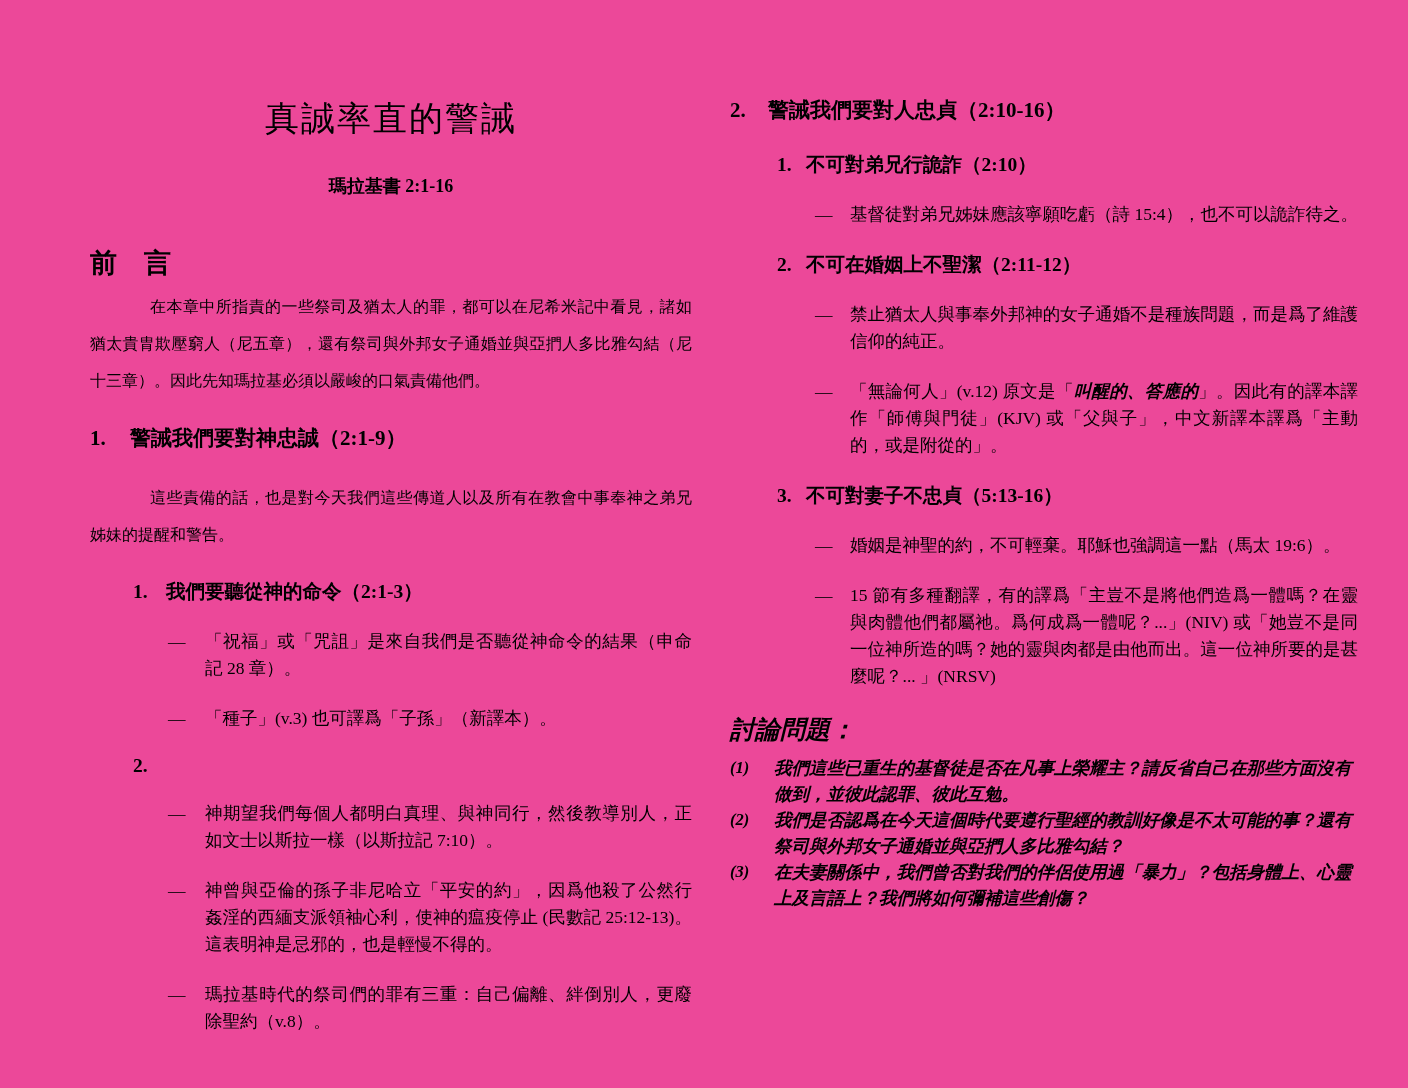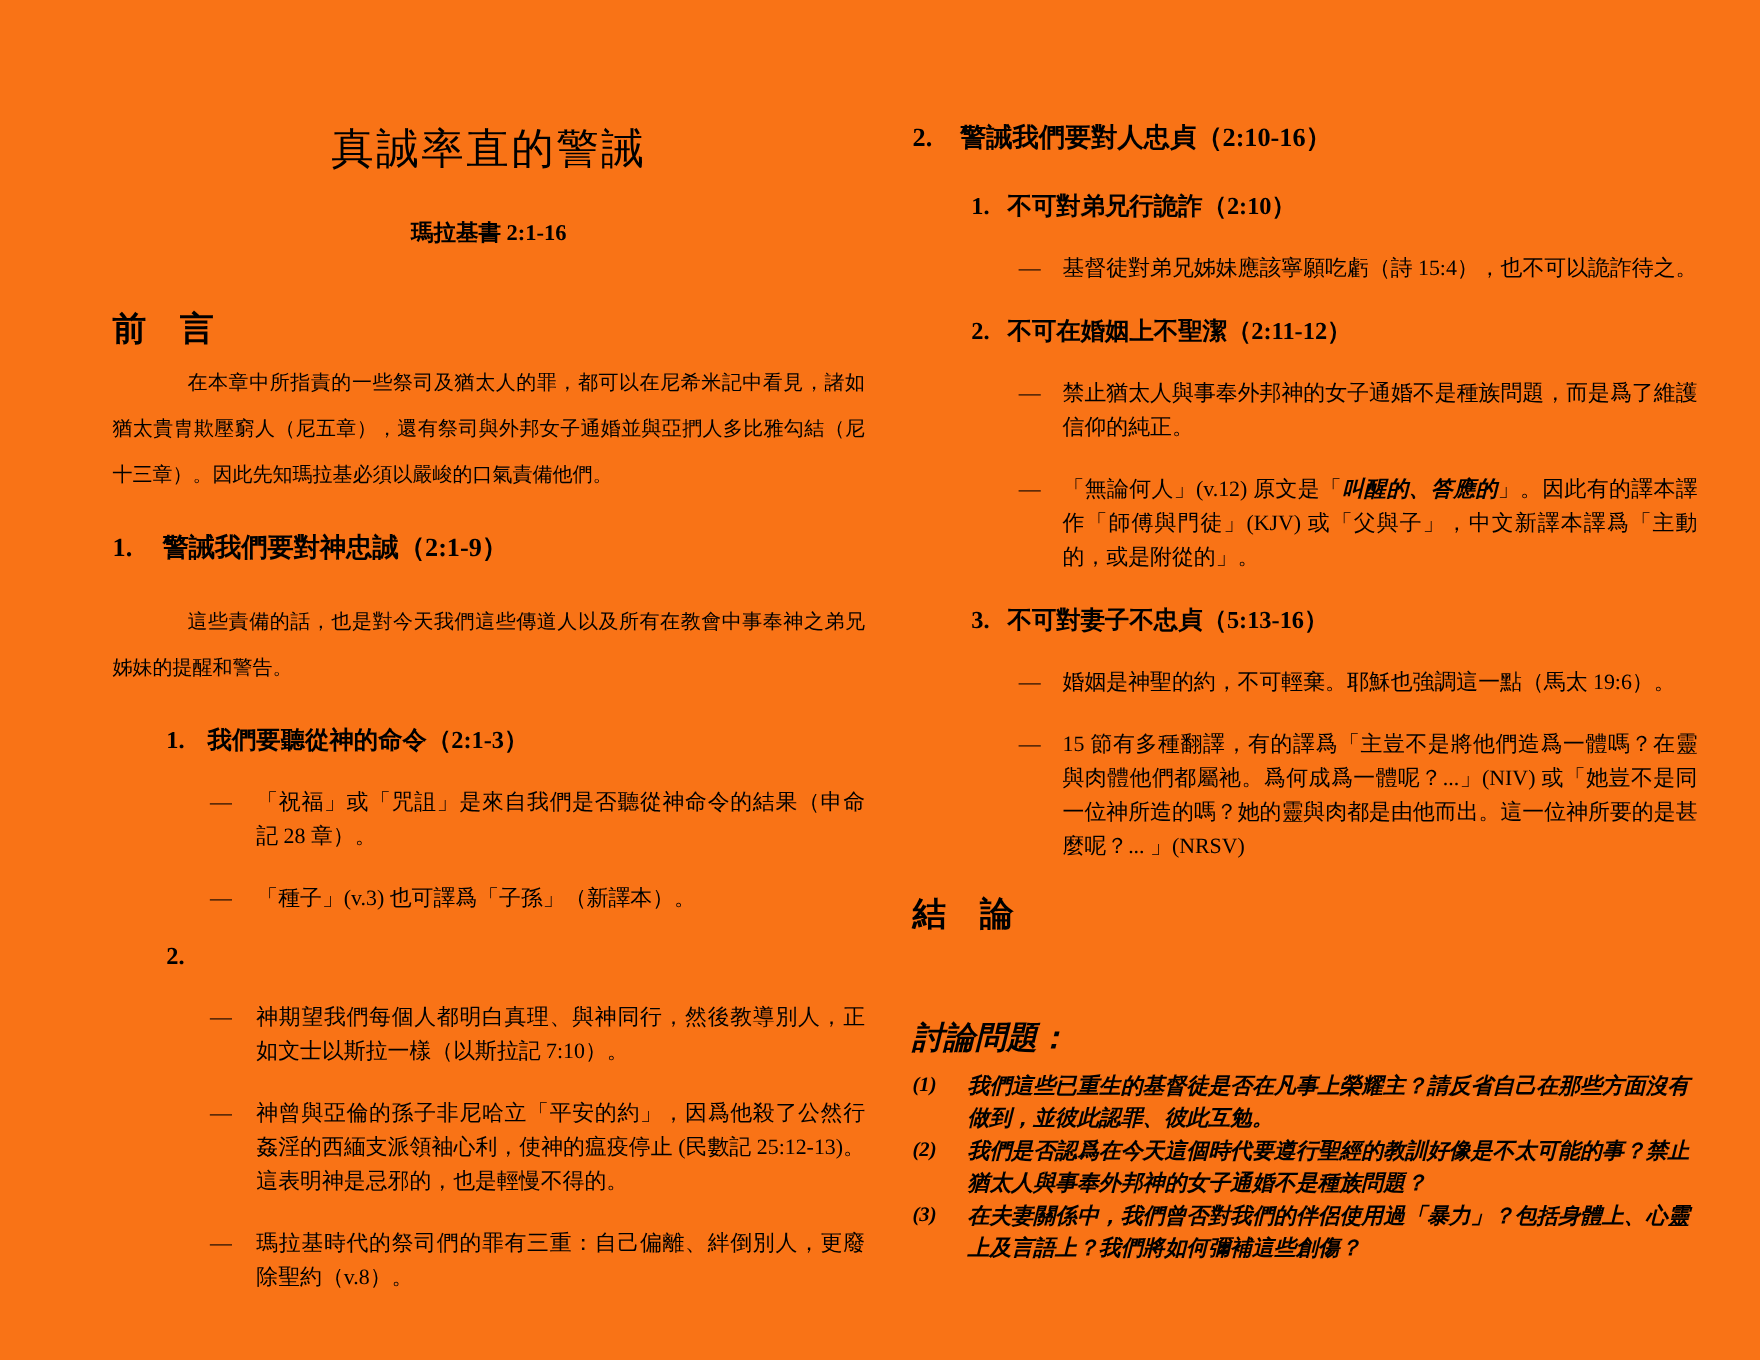--- a/index.html
+++ b/index.html
@@ -5,21 +5,21 @@
   * { margin: 0; padding: 0; box-sizing: border-box; }
   html, body { background: #ffffff; }
   body {
     width: 1408px; height: 1088px;
     color: #000000;
     font-family: "Liberation Serif", "DejaVu Serif", serif;
   }
   .page {
     position: relative;
     width: 1408px; height: 1088px;
-    background: #f97316;
+    background: #ec4899;
     overflow: hidden;
   }
   .col { position: absolute; top: 96px; }
   .col-left  { left: 90px;  width: 602px; }
   .col-right { left: 730px; width: 628px; }
 
   .doc-title {
     text-align: center;
     font-size: 34px;
     font-weight: normal;
@@ -197,31 +197,30 @@
 
     <div class="bullet">
       <span class="dash">—</span>
       <span class="btext">婚姻是神聖的約，不可輕棄。耶穌也強調這一點（馬太 19:6）。</span>
     </div>
     <div class="bullet">
       <span class="dash">—</span>
       <span class="btext">15 節有多種翻譯，有的譯爲「主豈不是將他們造爲一體嗎？在靈與肉體他們都屬祂。爲何成爲一體呢？...」(NIV) 或「她豈不是同一位神所造的嗎？她的靈與肉都是由他而出。這一位神所要的是甚麼呢？... 」(NRSV)</span>
     </div>
 
-    <div class="big-heading gap-before-conclusion conclusion-heading">結　論</div>
 
     <div class="disc-head">討論問題：</div>
 
     <div class="disc-item">
       <span class="num">(1)</span>
       <span class="dtext">我們這些已重生的基督徒是否在凡事上榮耀主？請反省自己在那些方面沒有做到，並彼此認罪、彼此互勉。</span>
     </div>
     <div class="disc-item">
       <span class="num">(2)</span>
-      <span class="dtext">我們是否認爲在今天這個時代要遵行聖經的教訓好像是不太可能的事？禁止猶太人與事奉外邦神的女子通婚不是種族問題？</span>
+      <span class="dtext">我們是否認爲在今天這個時代要遵行聖經的教訓好像是不太可能的事？還有祭司與外邦女子通婚並與亞捫人多比雅勾結？</span>
     </div>
     <div class="disc-item">
       <span class="num">(3)</span>
       <span class="dtext">在夫妻關係中，我們曾否對我們的伴侶使用過「暴力」？包括身體上、心靈上及言語上？我們將如何彌補這些創傷？</span>
     </div>
 
   </div>
 
 </div>
 

